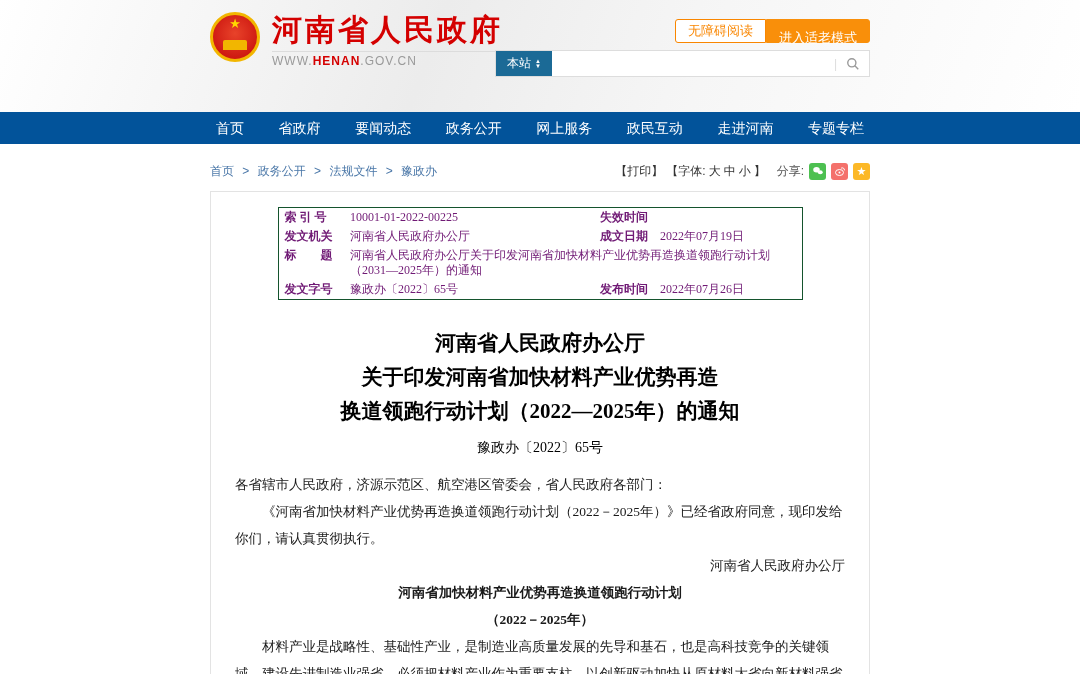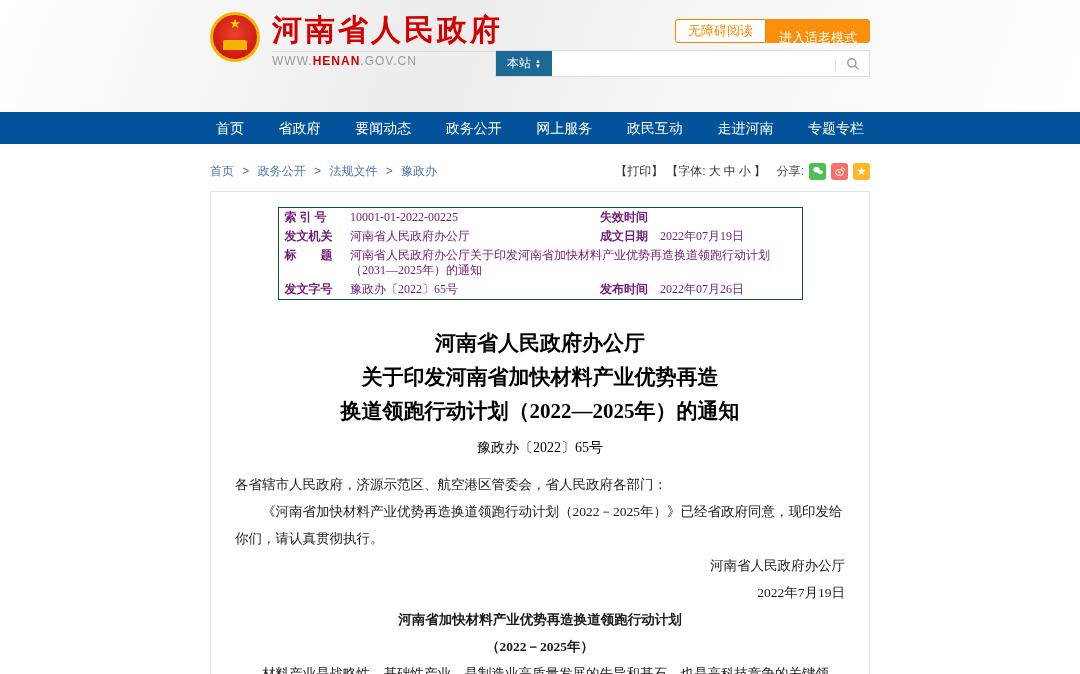--- a/index.html
+++ b/index.html
@@ -215,21 +215,20 @@
       <div>关于印发河南省加快材料产业优势再造</div>
       <div>换道领跑行动计划（2022—2025年）的通知</div>
     </h1>
 
     <div class="doc-no">豫政办〔2022〕65号</div>
 
     <div class="doc-body">
       <p>各省辖市人民政府，济源示范区、航空港区管委会，省人民政府各部门：</p>
       <p class="indent">《河南省加快材料产业优势再造换道领跑行动计划（2022－2025年）》已经省政府同意，现印发给你们，请认真贯彻执行。</p>
       <p class="right">河南省人民政府办公厅</p>
-      <p class="right">2022年7月19日</p>
       <p class="center bold">河南省加快材料产业优势再造换道领跑行动计划</p>
       <p class="center bold">（2022－2025年）</p>
       <p class="indent">材料产业是战略性、基础性产业，是制造业高质量发展的先导和基石，也是高科技竞争的关键领域。建设先进制造业强省，必须把材料产业作为重要支柱，以创新驱动加快从原材料大省向新材料强省转变。为贯彻落实省委、省政府部署，推动材料产业优势再造和换道领跑，制定本行动计划。</p>
 
     </div>
   </main>
 
 </div>
 
 </body></html>

